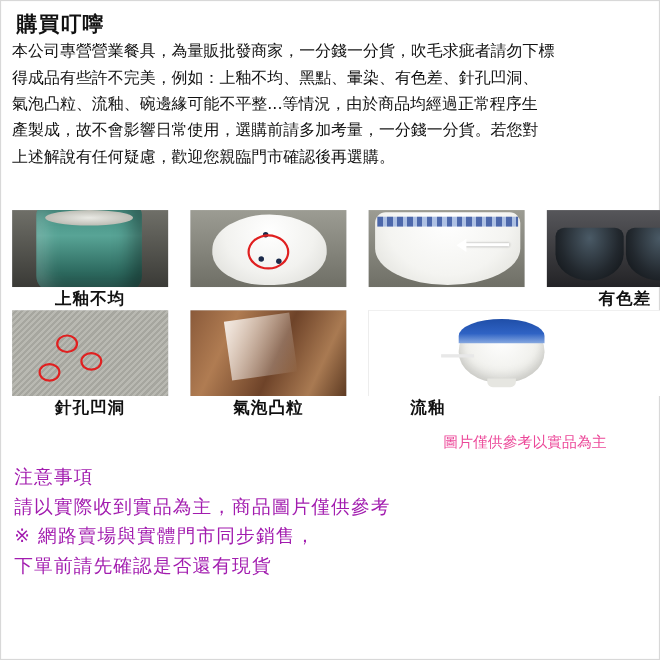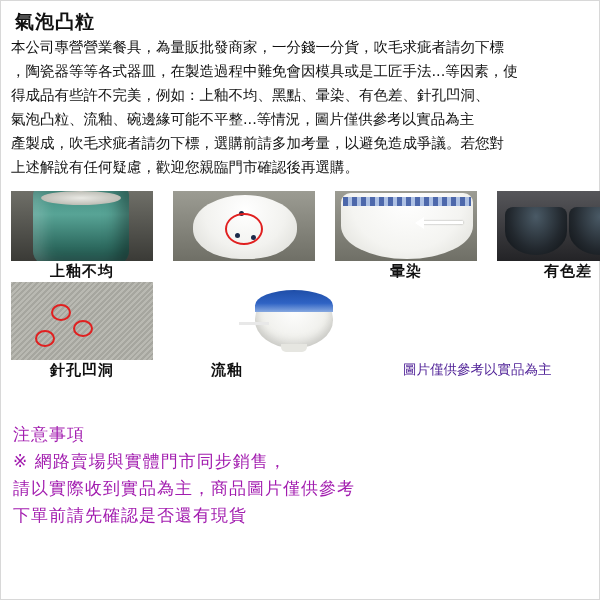--- a/index.html
+++ b/index.html
@@ -164,23 +164,23 @@
   .flow-foot {
     position:absolute; left:58px; top:62px; width:26px; height:8px; background:#e6e6e1; border-radius:0 0 5px 5px;
   }
   .curve-arrow {
     position:absolute; left:18px; top:40px; width:30px; height:3px; background:#e8e8e8;
   }
 
   .disclaimer {
     position: absolute;
     left: 402px;
-    top: 360px;
+    top: 392px;
     font-size: 13.5px;
-    color: #4c1d95;
+    color: #ec4899;
     letter-spacing: 0px;
   }
 
   
   .footer {
     position: absolute;
     left: 12px;
     top: 420px;
     width: 576px;
     font-size: 17px;
@@ -189,28 +189,27 @@
     letter-spacing: 1px;
   }
   .footer .title { font-weight: normal; }
   .footer .ln { display:block; white-space: nowrap; }
 </style>
 </head>
 <body>
 
 <div class="page">
 
-  <div class="heading">氣泡凸粒</div>
+  <div class="heading">購買叮嚀</div>
 
   <div class="notice-body">
     <span class="ln">本公司專營營業餐具，為量販批發商家，一分錢一分貨，吹毛求疵者請勿下標</span>
-    <span class="ln">，陶瓷器等等各式器皿，在製造過程中難免會因模具或是工匠手法...等因素，使</span>
     <span class="ln">得成品有些許不完美，例如：上釉不均、黑點、暈染、有色差、針孔凹洞、</span>
-    <span class="ln">氣泡凸粒、流釉、碗邊緣可能不平整...等情況，圖片僅供參考以實品為主</span>
-    <span class="ln">產製成，吹毛求疵者請勿下標，選購前請多加考量，以避免造成爭議。若您對</span>
+    <span class="ln">氣泡凸粒、流釉、碗邊緣可能不平整...等情況，由於商品均經過正常程序生</span>
+    <span class="ln">產製成，故不會影響日常使用，選購前請多加考量，一分錢一分貨。若您對</span>
     <span class="ln">上述解說有任何疑慮，歡迎您親臨門市確認後再選購。</span>
   </div>
 
   <div class="gallery">
 
     <div class="grid-row">
 
       <div class="cell">
         <div class="photo">
           <div class="bg-dark"></div>
@@ -230,21 +229,20 @@
         </div>
       </div>
 
       <div class="cell">
         <div class="photo">
           <div class="bg-wood"></div>
           <div class="bowl-blue"></div>
           <div class="blue-band"></div>
           <div class="white-arrow"></div>
         </div>
-        <div class="caption">暈染</div>
       </div>
 
       <div class="cell">
         <div class="photo">
           <div class="black-bowls"></div>
           <div class="bb a"></div>
           <div class="bb b"></div>
         </div>
         <div class="caption">有色差</div>
       </div>
@@ -256,37 +254,44 @@
       <div class="cell">
         <div class="photo tall">
           <div class="grey-surface"></div>
           <div class="pin" style="left:40px;top:22px"></div>
           <div class="pin" style="left:62px;top:38px"></div>
           <div class="pin" style="left:24px;top:48px"></div>
         </div>
         <div class="caption">針孔凹洞</div>
       </div>
 
+      <div class="cell">
+        <div class="photo tall">
+          <div class="brown-surface"></div>
+          <div class="white-streak"></div>
+        </div>
+        <div class="caption">氣泡凸粒</div>
+      </div>
 
       <div class="cell" style="width:290px">
         <div class="photo tall" style="width:290px">
           <div class="flow-bg"></div>
           <div class="flow-bowl" style="left:82px"></div>
           <div class="flow-blue" style="left:82px"></div>
           <div class="flow-foot" style="left:108px"></div>
           <div class="curve-arrow" style="left:66px"></div>
         </div>
         <div class="caption left" style="padding-left:38px">流釉</div>
       </div>
 
     </div>
   </div>
 
   <div class="disclaimer">圖片僅供參考以實品為主</div>
 
   <div class="footer">
     <span class="ln title">注意事項</span>
+    <span class="ln">請以實際收到實品為主，商品圖片僅供參考</span>
     <span class="ln">※ 網路賣場與實體門市同步銷售，</span>
-    <span class="ln">請以實際收到實品為主，商品圖片僅供參考</span>
     <span class="ln">下單前請先確認是否還有現貨</span>
   </div>
 
 </div>
 
 </body></html>

